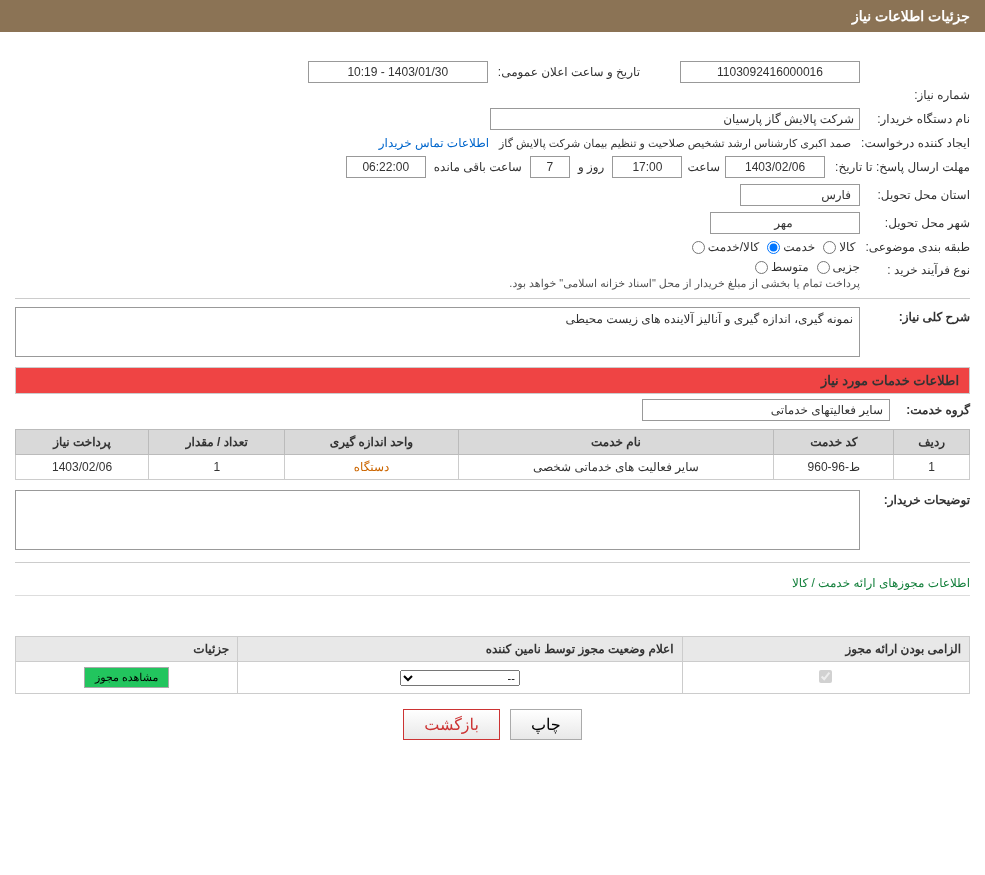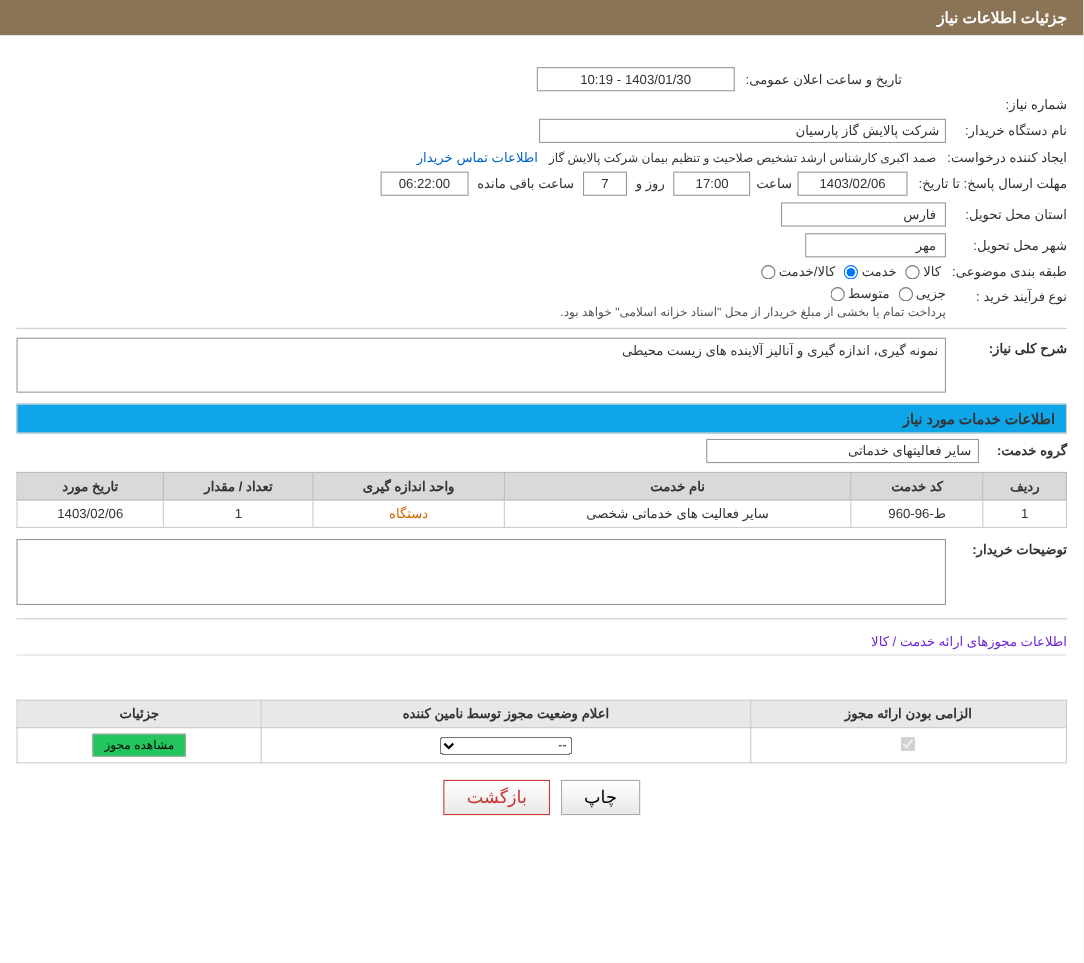--- a/index.html
+++ b/index.html
@@ -38,21 +38,21 @@
       display: inline-block;
     }
     .input-medium {
       width: 160px;
     }
     .blue-link {
       color: #0066cc;
       text-decoration: none;
     }
     .section-header {
-      background: #0ea5e9;
+      background: #ef4444;
       border: 1px solid #ccc;
       padding: 5px 10px;
       font-weight: bold;
       text-align: right;
       margin: 8px 0 5px 0;
       font-size: 13px;
     }
     .info-table {
       width: 100%;
       border-collapse: collapse;
@@ -116,37 +116,37 @@
     }
     .watermark-section {
       position: relative;
     }
     .separator {
       border-top: 1px solid #ccc;
       margin: 8px 0;
     }
     .license-section-header {
       text-align: right;
-      color: #6d28d9;
+      color: #15803d;
       font-size: 12px;
       padding: 5px 0;
       border-bottom: 1px solid #ddd;
       margin-bottom: 5px;
     }
     .license-table {
       width: 100%;
       border-collapse: collapse;
       border: 1px solid #ccc;
       margin-top: 5px;
     }
     .license-table th {
       background: #e8e8e8;
       border: 1px solid #ccc;
       padding: 5px 8px;
-      text-align: center;
+      text-align: right;
     }
     .license-table td {
       border: 1px solid #ccc;
       padding: 5px 8px;
       text-align: center;
     }
     .view-btn {
       background: #22c55e;
       border: 1px solid #aaa;
       padding: 3px 10px;
@@ -174,20 +174,21 @@
   <div class="header-bar">
     <span>جزئیات اطلاعات نیاز</span>
   </div>
 
   <div class="content">
 
     <div class="section watermark-section">
 
       <div class="form-row" style="margin-bottom:6px;">
         <span class="form-label" style="min-width:110px;margin-top:46px;">شماره نیاز:</span>
+        <div class="input-box input-medium" style="width:180px; text-align:center;">1103092416000016</div>
         <span style="margin: 0 20px;"></span>
         <span class="form-label" style="min-width:150px; text-align:right;">تاریخ و ساعت اعلان عمومی:</span>
         <div class="input-box" style="width:180px; text-align:center;">1403/01/30 - 10:19</div>
       </div>
 
       <div class="form-row" style="margin-bottom:6px;">
         <span class="form-label" style="min-width:110px;">نام دستگاه خریدار:</span>
         <div class="input-box" style="width:370px; ">شرکت پالایش گاز پارسیان</div>
       </div>
 
@@ -204,26 +205,26 @@
         <span style="margin:0 5px;">ساعت</span>
         <div class="input-box" style="width:70px; text-align:center;">17:00</div>
         <span style="margin:0 8px;">روز و</span>
         <div class="input-box" style="width:40px; text-align:center;">7</div>
         <span style="margin:0 8px;">ساعت باقی مانده</span>
         <div class="input-box" style="width:80px; text-align:center;">06:22:00</div>
       </div>
 
       <div class="form-row" style="margin-bottom:6px;">
         <span class="form-label" style="min-width:110px;">استان محل تحویل:</span>
-        <div class="input-box" style="width:150px; text-align:right; padding-right:8px;">فارس</div>
+        <div class="input-box" style="width:120px; text-align:right; padding-right:8px;">فارس</div>
       </div>
 
       <div class="form-row" style="margin-bottom:6px;">
         <span class="form-label" style="min-width:110px;">شهر محل تحویل:</span>
-        <div class="input-box" style="width:128px; text-align:right; padding-right:8px;">مهر</div>
+        <div class="input-box" style="width:150px; text-align:center; padding-right:8px;">مهر</div>
       </div>
 
       <div class="form-row" style="margin-bottom:6px;">
         <span class="form-label" style="min-width:110px;">طبقه بندی موضوعی:</span>
         <div class="radio-group">
           <div class="radio-item">
             <span>کالا</span>
             <input type="radio" name="cat" style="">
           </div>
           <div class="radio-item">
@@ -273,21 +274,21 @@
     </div>
 
     <table class="info-table">
       <thead>
         <tr>
           <th>ردیف</th>
           <th>کد خدمت</th>
           <th>نام خدمت</th>
           <th>واحد اندازه گیری</th>
           <th>تعداد / مقدار</th>
-          <th>تاریخ مورد</th>
+          <th>پرداخت نیاز</th>
         </tr>
       </thead>
       <tbody id="services-tbody">
       <tr>
             <td>1</td>
             <td>ط-96-960</td>
             <td>سایر فعالیت های خدماتی شخصی</td>
             <td style="color: rgb(204, 102, 0);">دستگاه</td>
             <td>1</td>
             <td>1403/02/06</td>

